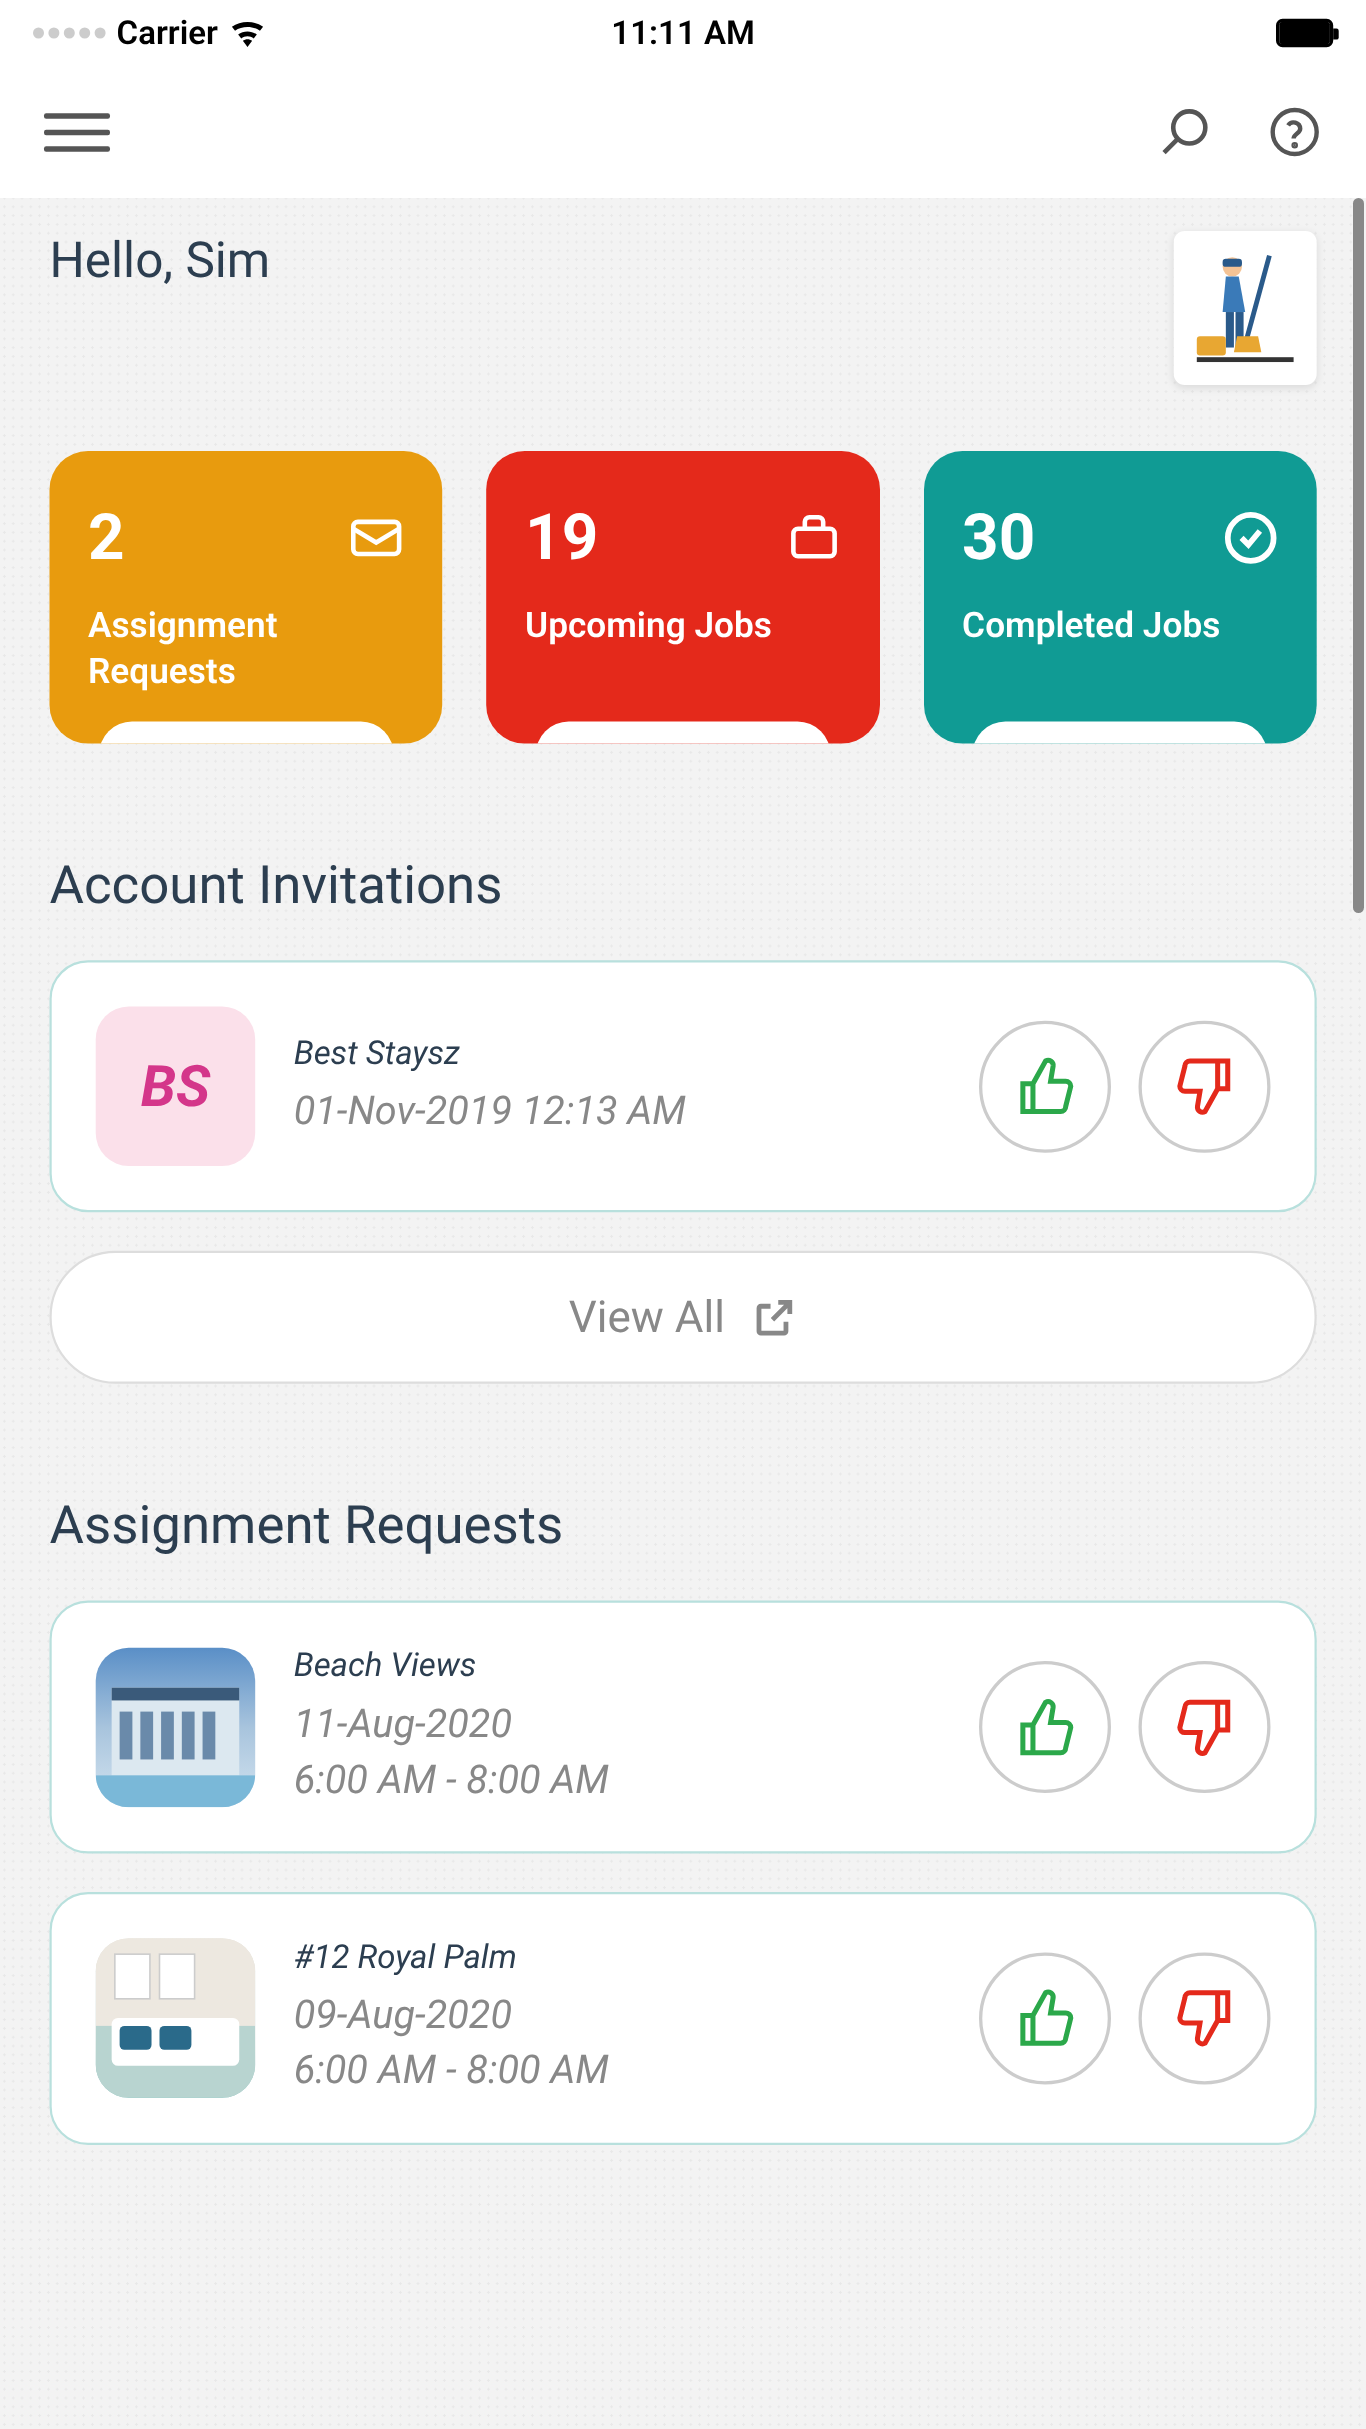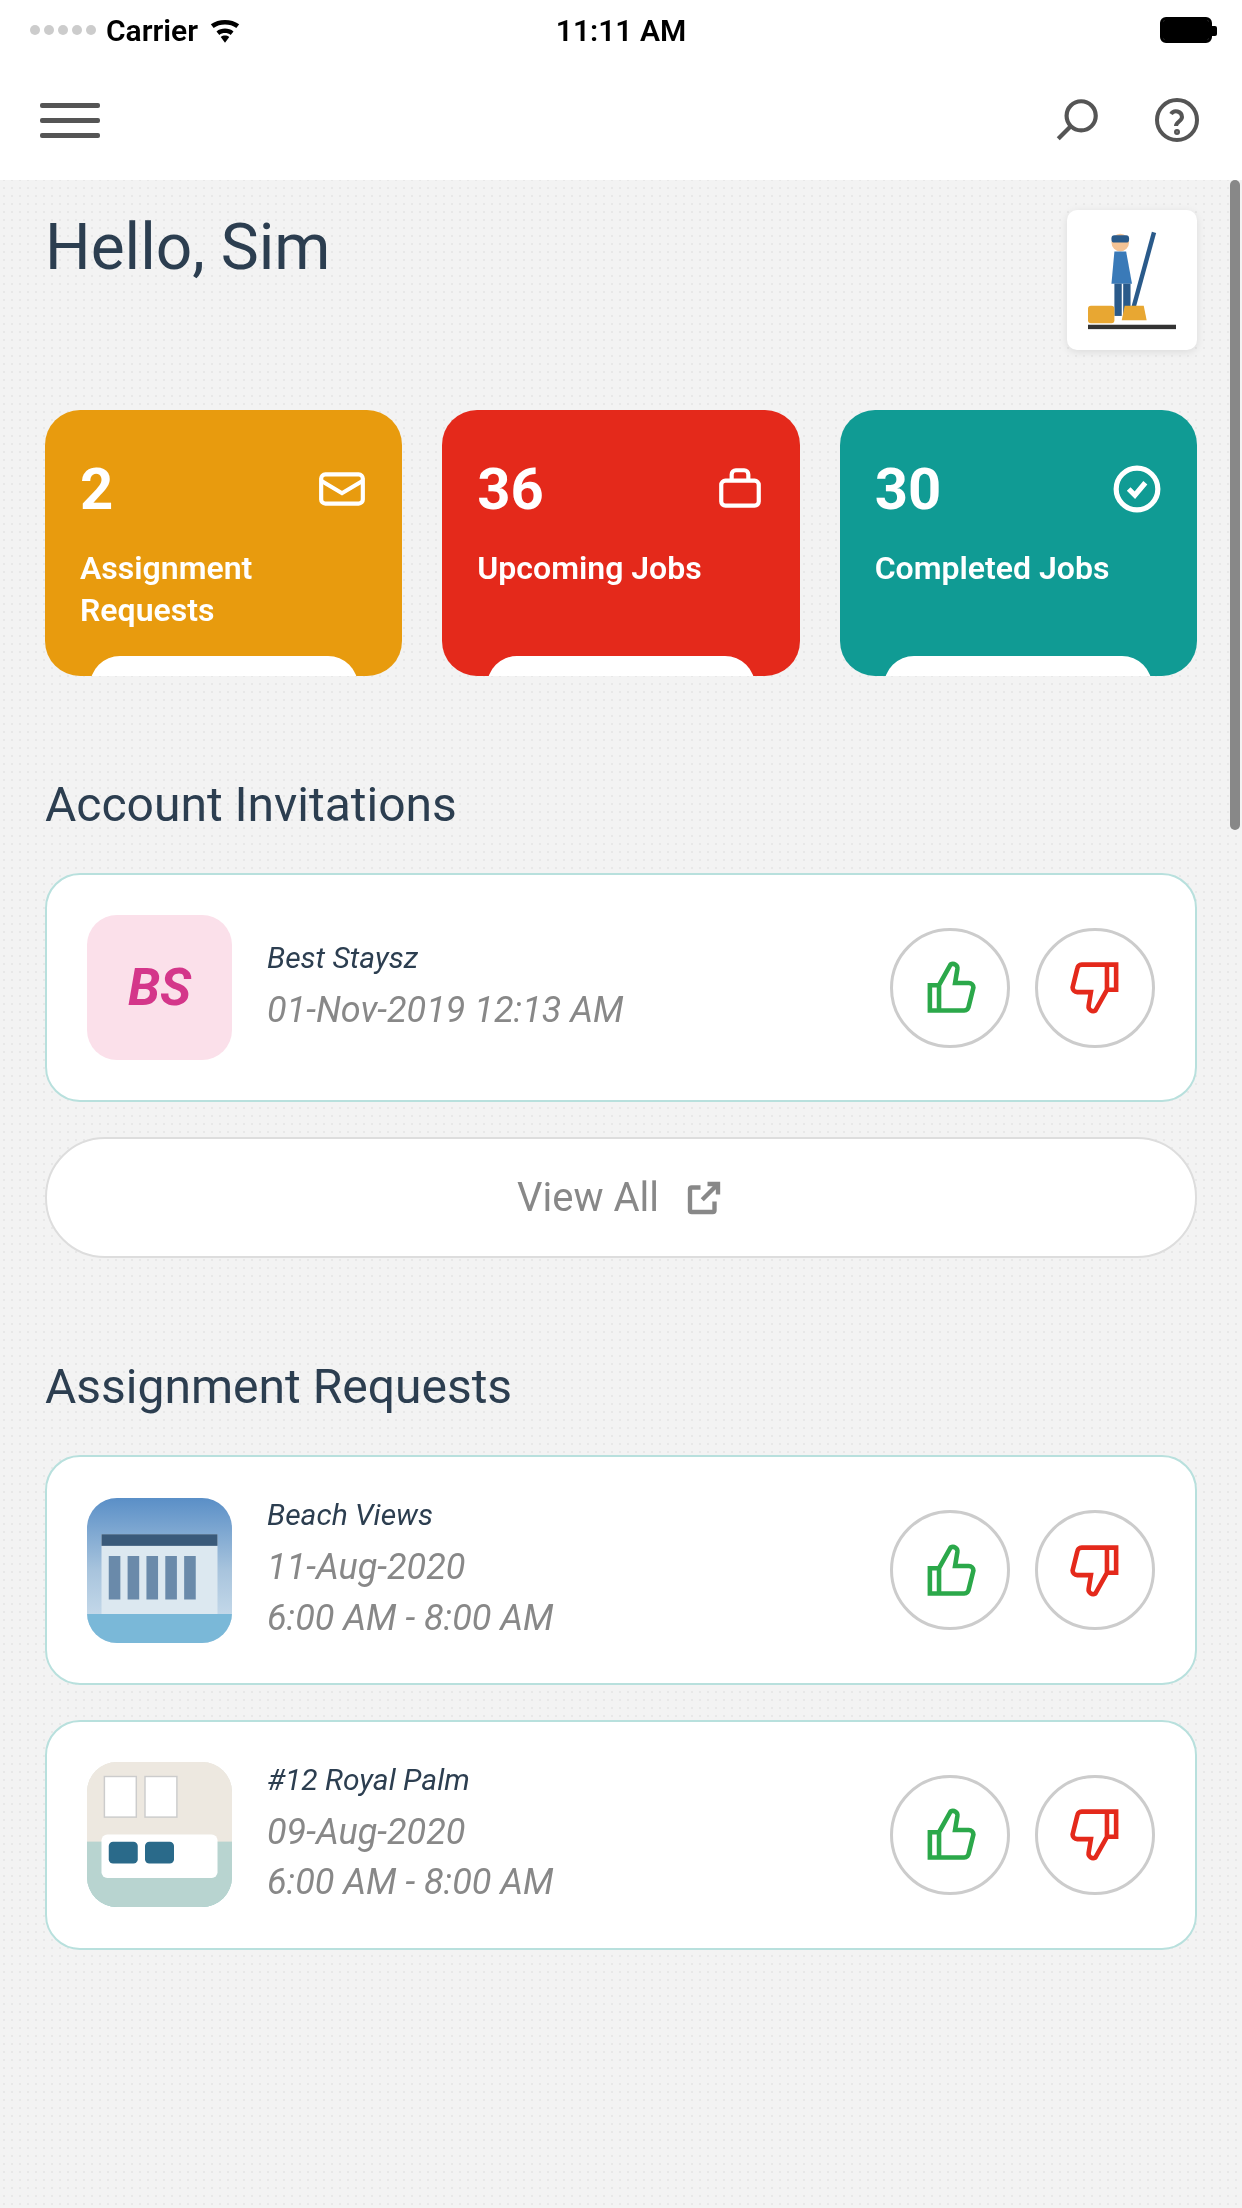--- a/index.html
+++ b/index.html
@@ -44,21 +44,21 @@
 }
 .hamburger { display: flex; flex-direction: column; gap: 10px; cursor: pointer; }
 .hamburger span { width: 60px; height: 5px; background: #555; border-radius: 2px; }
 .app-bar-right { display: flex; gap: 50px; align-items: center; }
 .icon-btn { width: 50px; height: 50px; display: flex; align-items: center; justify-content: center; cursor: pointer; }
 
 
 .content { padding: 30px 45px; position: relative; }
 
 .greeting-row { display: flex; justify-content: space-between; align-items: flex-start; margin-bottom: 60px; }
-.greeting { font-size: 64px; font-weight: 400; color: #2c3e50; }
+.greeting { font-size: 45px; font-weight: 400; color: #2c3e50; }
 .avatar-box {
   width: 130px; height: 140px;
   background: #fff;
   border-radius: 10px;
   box-shadow: 0 2px 8px rgba(0,0,0,0.1);
   display: flex; align-items: center; justify-content: center;
   position: relative;
 }
 
 
@@ -234,21 +234,21 @@
         <div class="stat-count">2</div>
         <svg class="stat-icon" viewBox="0 0 24 24" fill="none" stroke="#fff" stroke-width="2">
             <rect x="2" y="5" width="20" height="14" rx="2"></rect>
             <path d="M2 8l10 6 10-6"></path>
           </svg>
       </div>
       <div class="stat-label">Assignment Requests</div>
     </div>
     <div class="stat-card stat-red">
       <div class="stat-header">
-        <div class="stat-count">36</div>
+        <div class="stat-count">19</div>
         <svg class="stat-icon" viewBox="0 0 24 24" fill="none" stroke="#fff" stroke-width="2">
             <rect x="3" y="8" width="18" height="12" rx="2"></rect>
             <path d="M8 8V5a2 2 0 012-2h4a2 2 0 012 2v3"></path>
           </svg>
       </div>
       <div class="stat-label">Upcoming Jobs</div>
     </div>
     <div class="stat-card stat-teal">
       <div class="stat-header">
         <div class="stat-count">30</div>

